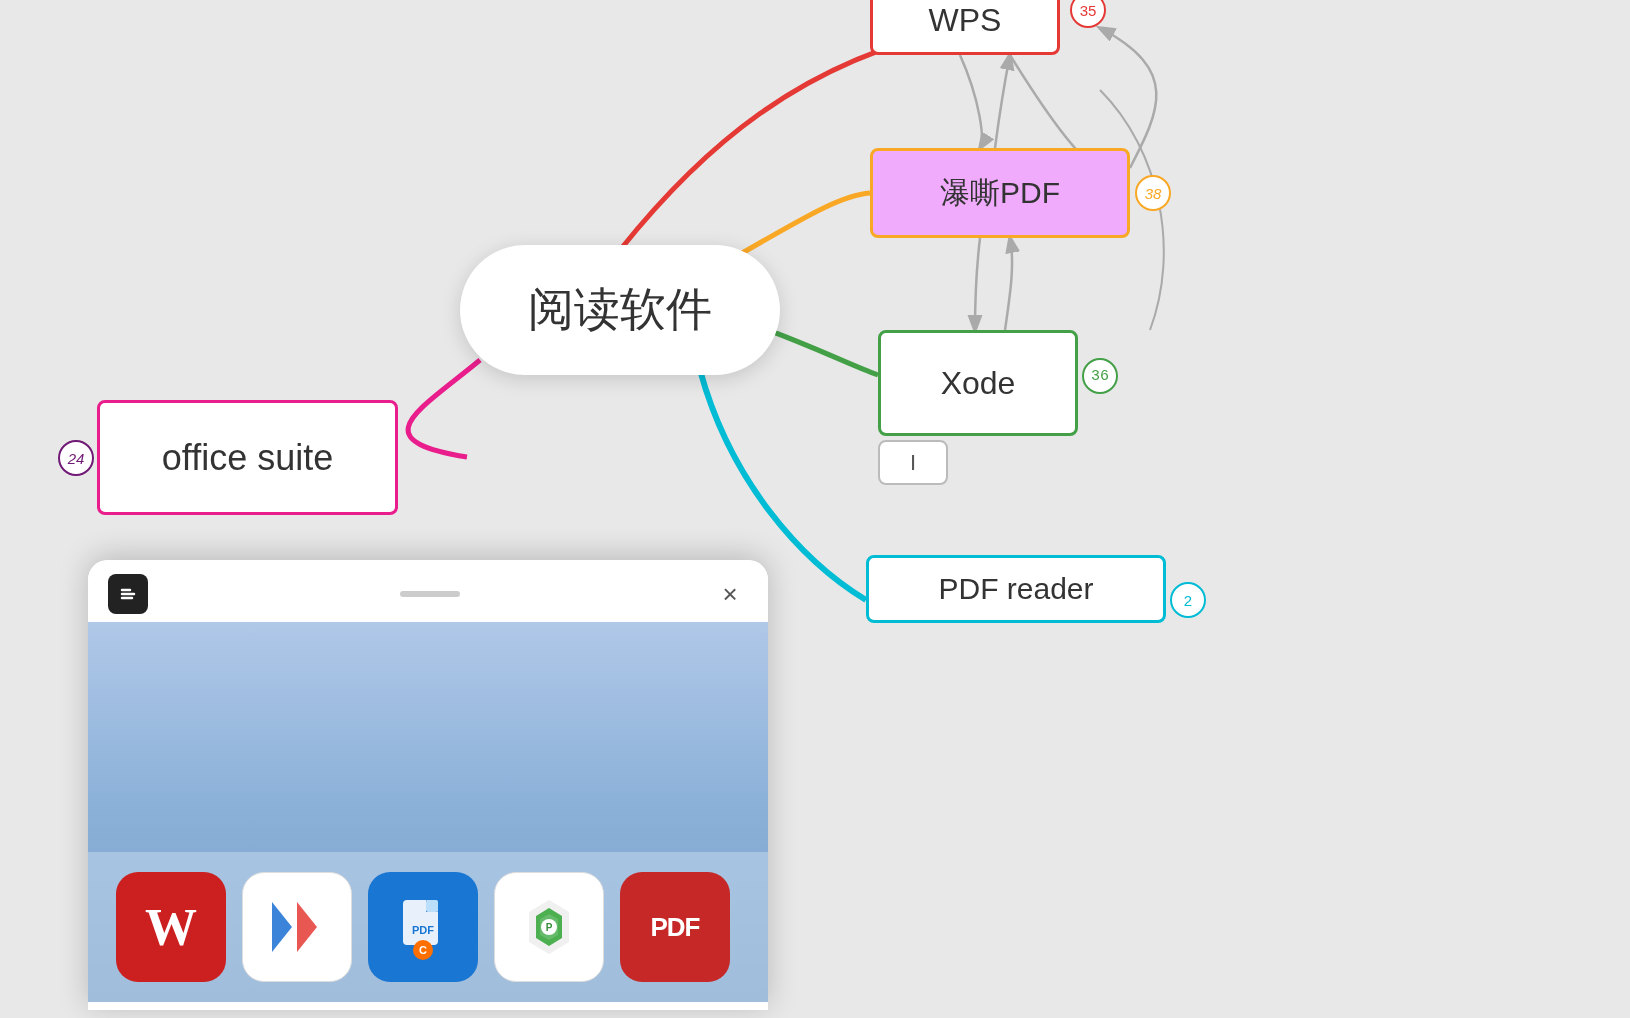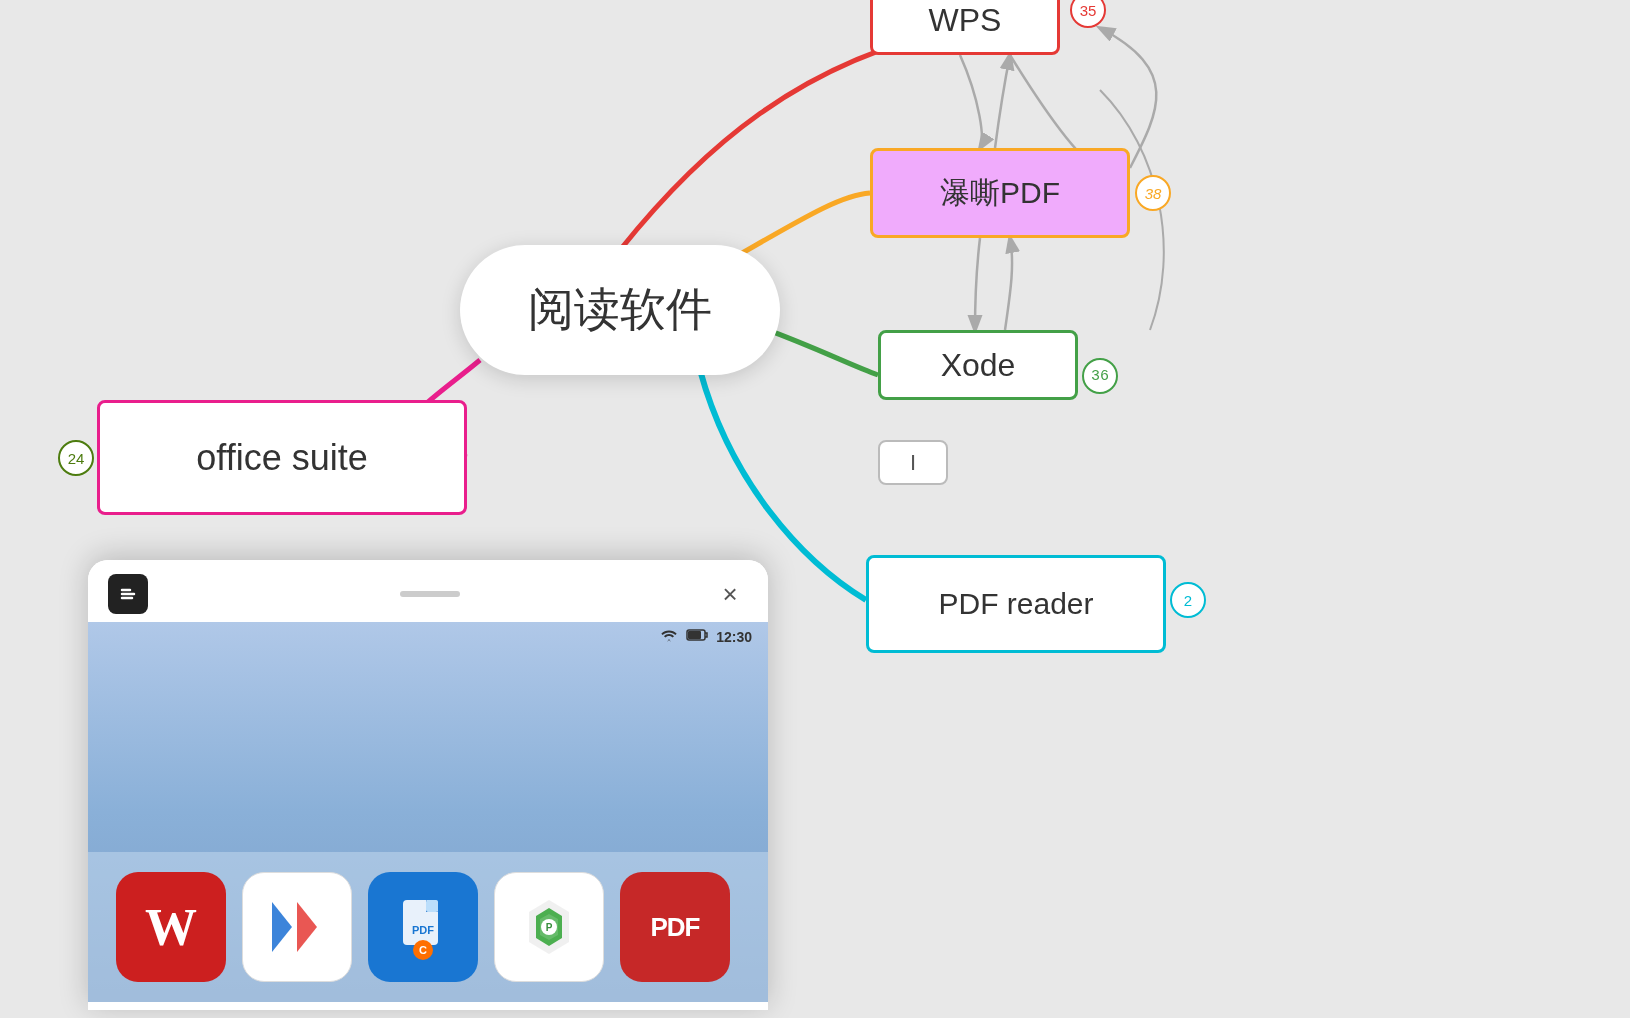--- a/index.html
+++ b/index.html
@@ -68,59 +68,59 @@
       color: #333;
       z-index: 10;
     }
 
     
     .node-xode {
       position: absolute;
       left: 878px;
       top: 330px;
       width: 200px;
-      height: 70px;
+      height: 106px;
       background: white;
       border: 3px solid #43a047;
       border-radius: 8px;
       display: flex;
       align-items: center;
       justify-content: center;
       font-size: 32px;
       font-weight: 500;
       color: #333;
       z-index: 10;
     }
 
     
     .node-office {
       position: absolute;
       left: 97px;
       top: 400px;
-      width: 370px;
+      width: 301px;
       height: 115px;
       background: white;
       border: 3px solid #e91e8c;
       border-radius: 8px;
       display: flex;
       align-items: center;
       justify-content: center;
       font-size: 36px;
       font-weight: 400;
       color: #333;
       z-index: 10;
     }
 
     
     .node-pdfreader {
       position: absolute;
       left: 866px;
       top: 555px;
       width: 300px;
-      height: 98px;
+      height: 68px;
       background: white;
       border: 3px solid #00bcd4;
       border-radius: 8px;
       display: flex;
       align-items: center;
       justify-content: center;
       font-size: 30px;
       font-weight: 400;
       color: #333;
       z-index: 10;
@@ -137,21 +137,21 @@
       justify-content: center;
       font-size: 15px;
       font-weight: 500;
       z-index: 20;
       border: 2px solid currentColor;
       background: white;
     }
     .badge-red { color: #e53935; }
     .badge-orange { color: #f9a825; font-style: italic; }
     .badge-green { color: #43a047; }
-    .badge-pink { color: #4d7c0f; }
+    .badge-pink { color: #701a75; font-style: italic; }
     .badge-cyan { color: #00bcd4; }
 
     
     .node-small {
       position: absolute;
       left: 878px;
       top: 440px;
       width: 70px;
       height: 45px;
       background: white;
@@ -337,35 +337,20 @@
         <line x1="6" y1="8" x2="14" y2="8" stroke="white" stroke-width="2.5" stroke-linecap="round"></line>
         <line x1="6" y1="16" x2="16" y2="16" stroke="white" stroke-width="2.5" stroke-linecap="round"></line>
       </svg>
     </div>
     <div class="popup-drag-indicator"></div>
     <div class="popup-close">×</div>
   </div>
 
   <div class="popup-screenshot">
 
-    <div class="status-bar">
-      <span class="status-icon">
-        <svg width="18" height="14" viewBox="0 0 18 14" fill="#333">
-          <path d="M9 11 L11 14 L9 12 L7 14 Z M9 8 C10.5 8 11.8 8.6 12.7 9.5 L14 8.2 C12.7 6.9 10.9 6.1 9 6.1 C7.1 6.1 5.3 6.9 4 8.2 L5.3 9.5 C6.2 8.6 7.5 8 9 8 Z M9 4.5 C11.5 4.5 13.7 5.5 15.3 7.1 L16.7 5.7 C14.7 3.7 12 2.5 9 2.5 C6 2.5 3.3 3.7 1.3 5.7 L2.7 7.1 C4.3 5.5 6.5 4.5 9 4.5 Z"></path>
-        </svg>
-      </span>
-      <span class="status-icon">
-        <svg width="22" height="14" viewBox="0 0 22 14" fill="none" stroke="#333" stroke-width="1.5">
-          <rect x="1" y="2" width="18" height="10" rx="2"></rect>
-          <rect x="2" y="3" width="13" height="8" rx="1" fill="#333" stroke="none"></rect>
-          <path d="M19 5 L21 5 L21 9 L19 9" stroke="#333"></path>
-        </svg>
-      </span>
-      <span class="status-time">12:30</span>
-    </div>
 
     <div class="app-icons-row">
 
       <div class="app-icon" style="background:#cc1f1f;">
         <span style="color:white; font-size:52px; font-weight:900; font-family:serif;">W</span>
       </div>
 
       <div class="app-icon" style="background:white; border:1px solid #ddd; position:relative; overflow:hidden;">
         <svg width="70" height="70" viewBox="0 0 70 70">
           <path d="M10 10 L30 35 L10 60 Z" fill="#1a6fd4" opacity="0.85"></path>

